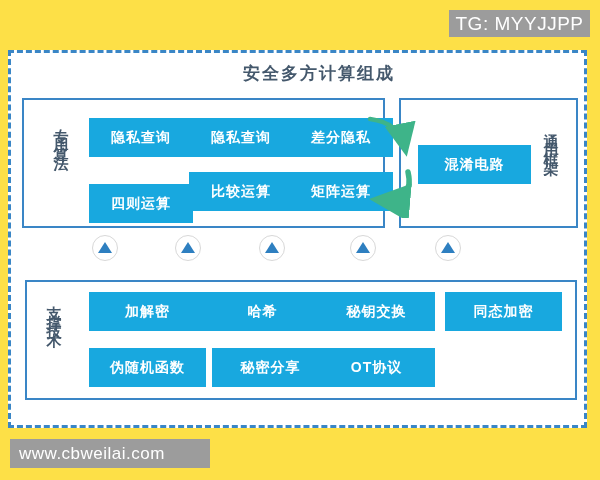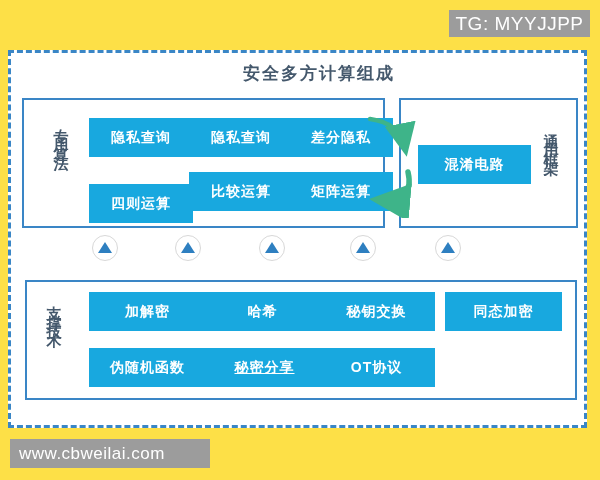--- a/index.html
+++ b/index.html
@@ -112,16 +112,16 @@
       <span class="tri-up"></span>
     </div>
 
   <div class="group group-bottom"></div>
   <div class="vlabel vlabel-support">支撑技术</div>
   <div class="chip chip-w" style="left:89px;top:292px;">加解密</div>
   <div class="chip chip-w" style="left:204px;top:292px;">哈希</div>
   <div class="chip chip-w" style="left:318px;top:292px;">秘钥交换</div>
   <div class="chip chip-w" style="left:433px;top:292px;margin-left:12px;">同态加密</div>
   <div class="chip chip-w" style="left:89px;top:348px;">伪随机函数</div>
-  <div class="chip chip-w" style="left:206px;top:348px;text-decoration:underline;">秘密分享</div>
+  <div class="chip chip-w" style="left:212px;top:348px;">秘密分享</div>
   <div class="chip chip-w" style="left:318px;top:348px;text-align:right;">OT协议</div>
 
 </div>
 
 </body></html>

